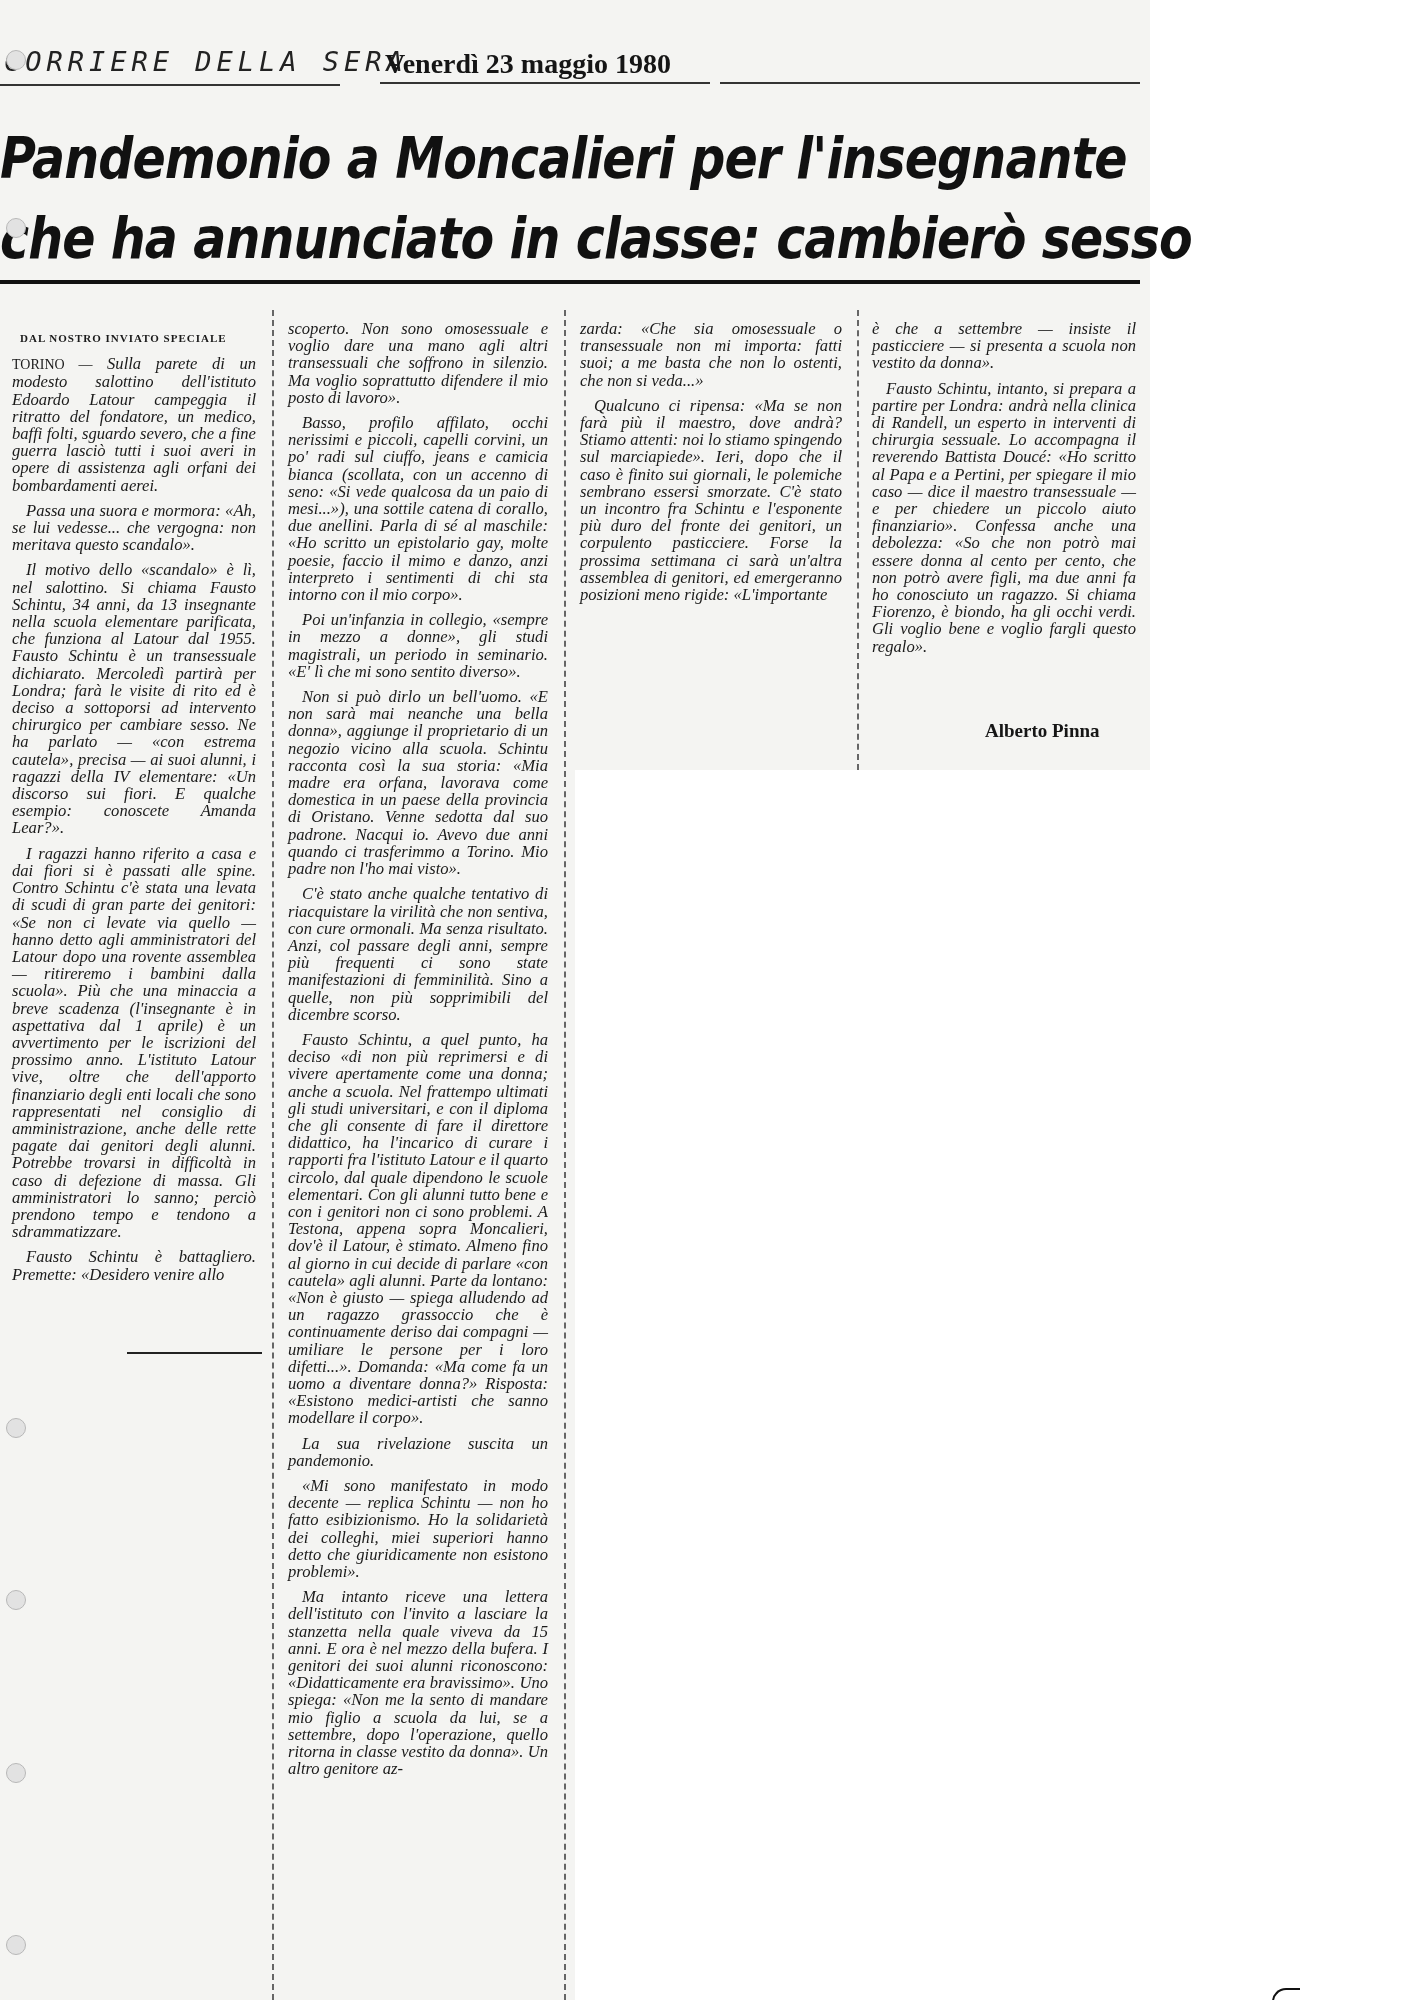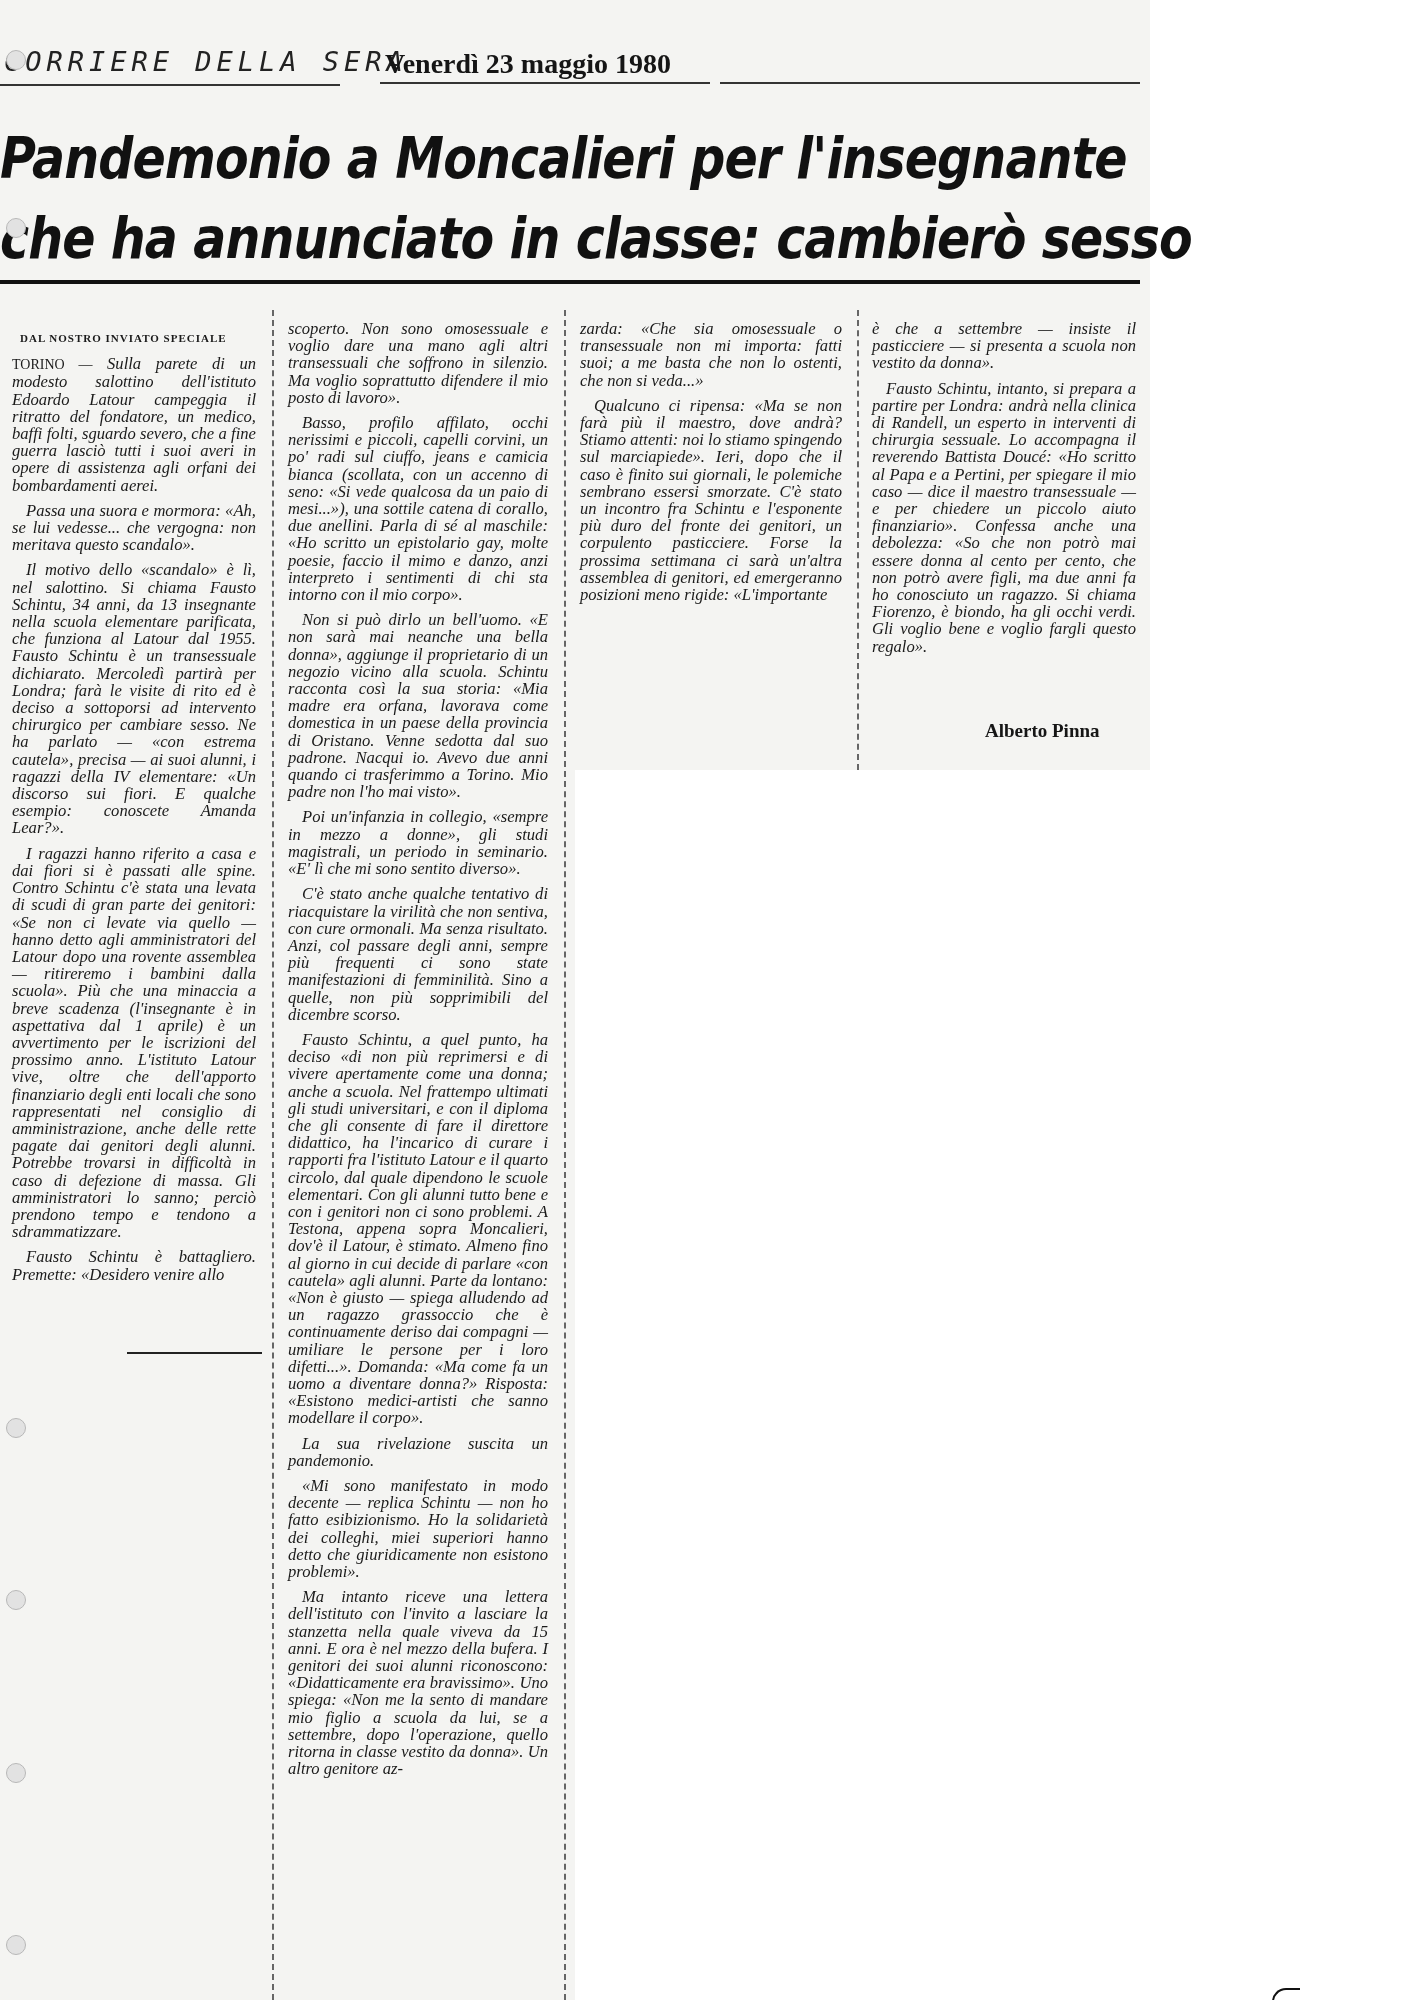--- a/index.html
+++ b/index.html
@@ -87,22 +87,22 @@
   <p>Passa una suora e mormora: «Ah, se lui vedesse... che vergogna: non meritava questo scandalo».</p>
   <p>Il motivo dello «scandalo» è lì, nel salottino. Si chiama Fausto Schintu, 34 anni, da 13 insegnante nella scuola elementare parificata, che funziona al Latour dal 1955. Fausto Schintu è un transessuale dichiarato. Mercoledì partirà per Londra; farà le visite di rito ed è deciso a sottoporsi ad intervento chirurgico per cambiare sesso. Ne ha parlato — «con estrema cautela», precisa — ai suoi alunni, i ragazzi della IV elementare: «Un discorso sui fiori. E qualche esempio: conoscete Amanda Lear?».</p>
   <p>I ragazzi hanno riferito a casa e dai fiori si è passati alle spine. Contro Schintu c'è stata una levata di scudi di gran parte dei genitori: «Se non ci levate via quello — hanno detto agli amministratori del Latour dopo una rovente assemblea — ritireremo i bambini dalla scuola». Più che una minaccia a breve scadenza (l'insegnante è in aspettativa dal 1 aprile) è un avvertimento per le iscrizioni del prossimo anno. L'istituto Latour vive, oltre che dell'apporto finanziario degli enti locali che sono rappresentati nel consiglio di amministrazione, anche delle rette pagate dai genitori degli alunni. Potrebbe trovarsi in difficoltà in caso di defezione di massa. Gli amministratori lo sanno; perciò prendono tempo e tendono a sdrammatizzare.</p>
   <p>Fausto Schintu è battagliero. Premette: «Desidero venire allo</p>
 </div>
 <div class="rule-col1end" style="left:127px;"></div>
 
 <div class="col" style="left:280px;top:312px;width:276px;">
   <p class="first">scoperto. Non sono omosessuale e voglio dare una mano agli altri transessuali che soffrono in silenzio. Ma voglio soprattutto difendere il mio posto di lavoro».</p>
   <p>Basso, profilo affilato, occhi nerissimi e piccoli, capelli corvini, un po' radi sul ciuffo, jeans e camicia bianca (scollata, con un accenno di seno: «Si vede qualcosa da un paio di mesi...»), una sottile catena di corallo, due anellini. Parla di sé al maschile: «Ho scritto un epistolario gay, molte poesie, faccio il mimo e danzo, anzi interpreto i sentimenti di chi sta intorno con il mio corpo».</p>
+  <p>Poi un'infanzia in collegio, «sempre in mezzo a donne», gli studi magistrali, un periodo in seminario. «E' lì che mi sono sentito diverso».</p>
   <p>Non si può dirlo un bell'uomo. «E non sarà mai neanche una bella donna», aggiunge il proprietario di un negozio vicino alla scuola. Schintu racconta così la sua storia: «Mia madre era orfana, lavorava come domestica in un paese della provincia di Oristano. Venne sedotta dal suo padrone. Nacqui io. Avevo due anni quando ci trasferimmo a Torino. Mio padre non l'ho mai visto».</p>
-  <p>Poi un'infanzia in collegio, «sempre in mezzo a donne», gli studi magistrali, un periodo in seminario. «E' lì che mi sono sentito diverso».</p>
   <p>C'è stato anche qualche tentativo di riacquistare la virilità che non sentiva, con cure ormonali. Ma senza risultato. Anzi, col passare degli anni, sempre più frequenti ci sono state manifestazioni di femminilità. Sino a quelle, non più sopprimibili del dicembre scorso.</p>
   <p>Fausto Schintu, a quel punto, ha deciso «di non più reprimersi e di vivere apertamente come una donna; anche a scuola. Nel frattempo ultimati gli studi universitari, e con il diploma che gli consente di fare il direttore didattico, ha l'incarico di curare i rapporti fra l'istituto Latour e il quarto circolo, dal quale dipendono le scuole elementari. Con gli alunni tutto bene e con i genitori non ci sono problemi. A Testona, appena sopra Moncalieri, dov'è il Latour, è stimato. Almeno fino al giorno in cui decide di parlare «con cautela» agli alunni. Parte da lontano: «Non è giusto — spiega alludendo ad un ragazzo grassoccio che è continuamente deriso dai compagni — umiliare le persone per i loro difetti...». Domanda: «Ma come fa un uomo a diventare donna?» Risposta: «Esistono medici-artisti che sanno modellare il corpo».</p>
   <p>La sua rivelazione suscita un pandemonio.</p>
   <p>«Mi sono manifestato in modo decente — replica Schintu — non ho fatto esibizionismo. Ho la solidarietà dei colleghi, miei superiori hanno detto che giuridicamente non esistono problemi».</p>
   <p>Ma intanto riceve una lettera dell'istituto con l'invito a lasciare la stanzetta nella quale viveva da 15 anni. E ora è nel mezzo della bufera. I genitori dei suoi alunni riconoscono: «Didatticamente era bravissimo». Uno spiega: «Non me la sento di mandare mio figlio a scuola da lui, se a settembre, dopo l'operazione, quello ritorna in classe vestito da donna». Un altro genitore az-</p>
 </div>
 
 <div class="col" style="left:572px;top:312px;width:278px;">
   <p class="first">zarda: «Che sia omosessuale o transessuale non mi importa: fatti suoi; a me basta che non lo ostenti, che non si veda...»</p>
   <p>Qualcuno ci ripensa: «Ma se non farà più il maestro, dove andrà? Stiamo attenti: noi lo stiamo spingendo sul marciapiede». Ieri, dopo che il caso è finito sui giornali, le polemiche sembrano essersi smorzate. C'è stato un incontro fra Schintu e l'esponente più duro del fronte dei genitori, un corpulento pasticciere. Forse la prossima settimana ci sarà un'altra assemblea di genitori, ed emergeranno posizioni meno rigide: «L'importante</p>

